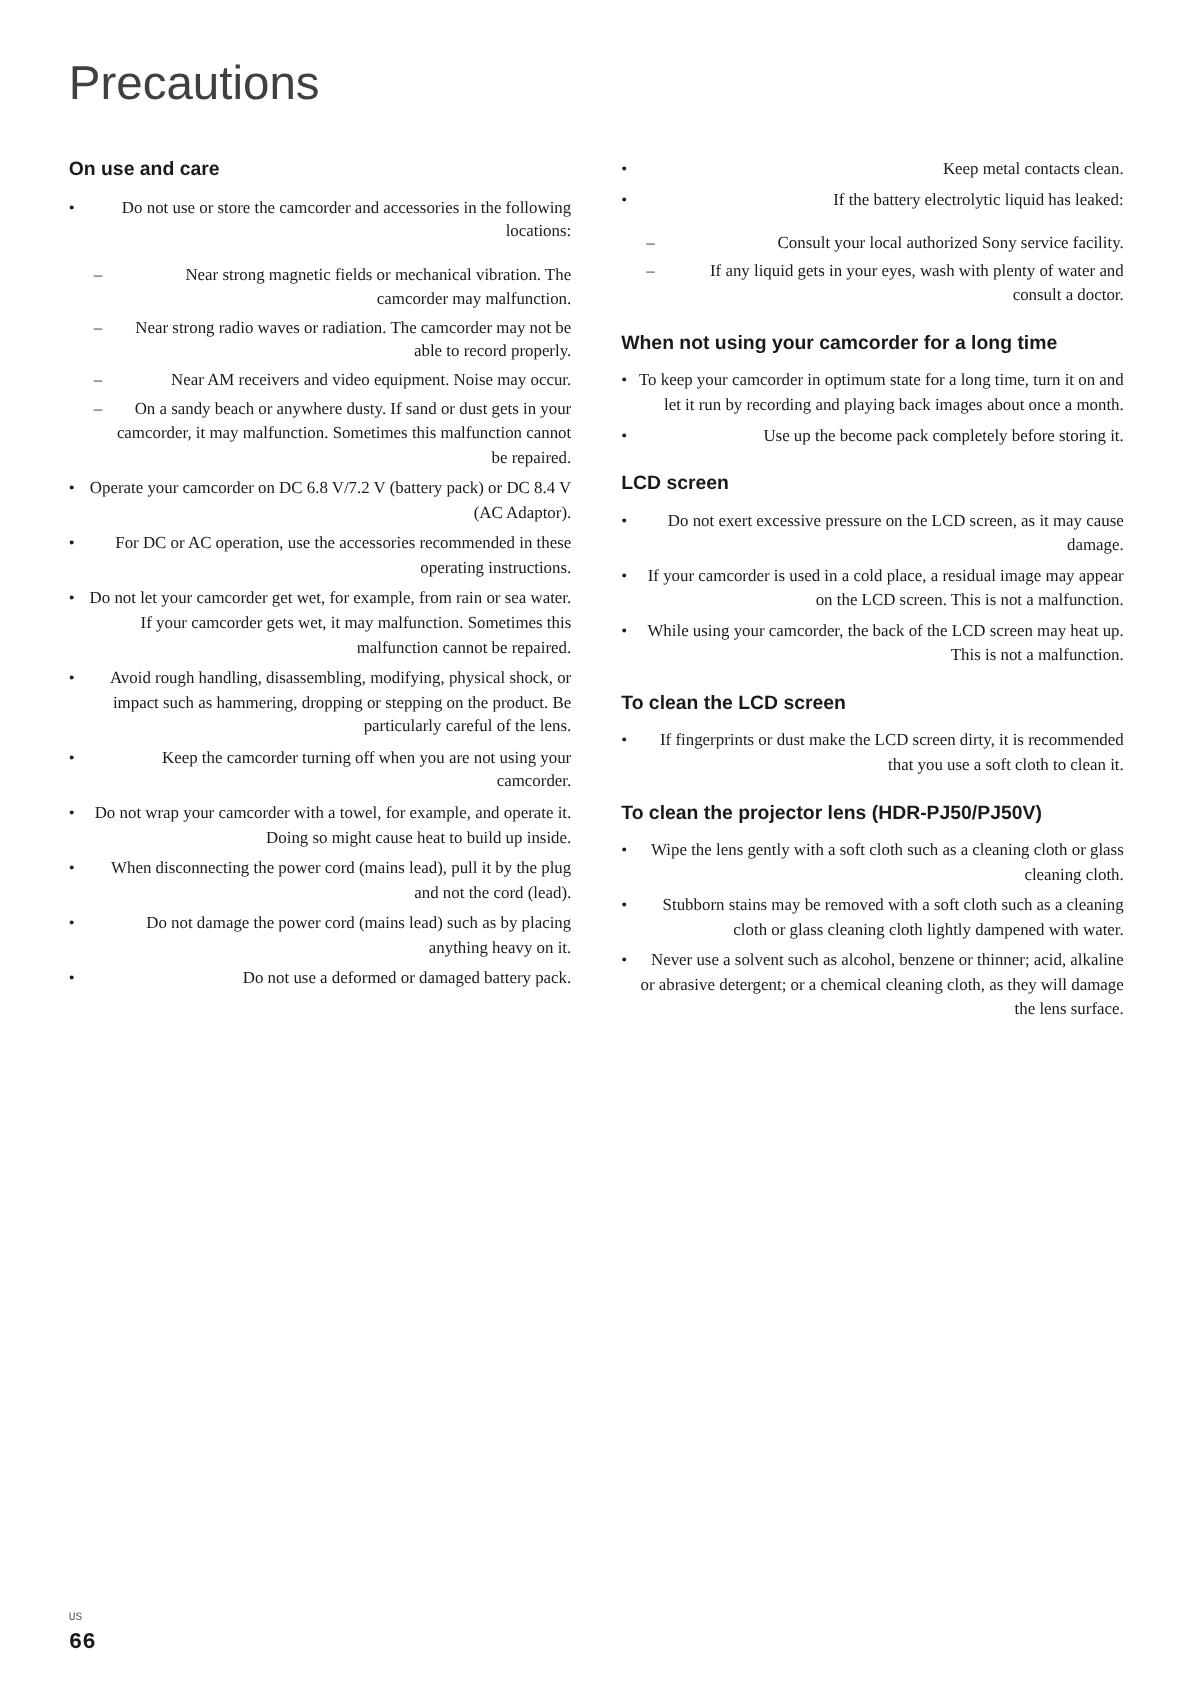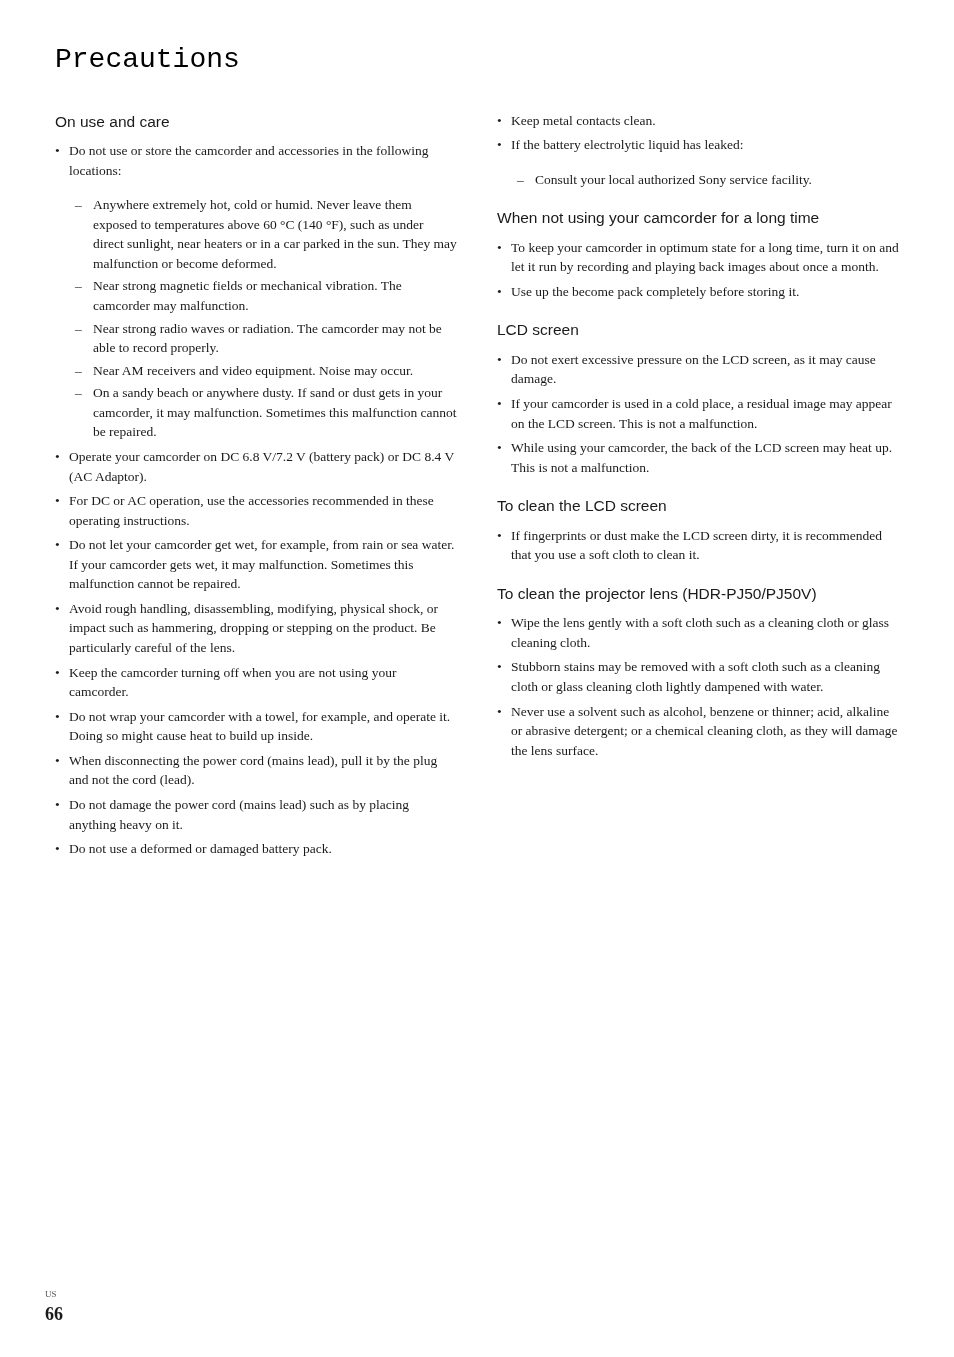--- a/index.html
+++ b/index.html
@@ -14,24 +14,24 @@
       font-size: 13.5px;
       line-height: 1.45;
       color: #1a1a1a;
       width: 954px;
       min-height: 1357px;
       padding: 40px 55px 60px 55px;
       position: relative;
     }
 
     h1.page-title {
-      font-size: 28px;
+      font-size: 38px;
       font-weight: 400;
-      font-family: Liberation Mono, monospace;
-      color: #000000;
+      font-family: Liberation Sans, sans-serif;
+      color: #404040;
       margin-bottom: 30px;
       border-bottom: none;
     }
 
     .two-col {
       display: flex;
       gap: 40px;
     }
 
     .col-left {
@@ -39,31 +39,32 @@
       min-width: 0;
     }
 
     .col-right {
       flex: 1 1 0;
       min-width: 0;
     }
 
     h2.section-heading {
       font-size: 15.5px;
-      font-weight: 400;
+      font-weight: 700;
       font-family: Arial, Helvetica, sans-serif;
       color: #1a1a1a;
       margin-bottom: 8px;
       margin-top: 0;
     }
 
     ul {
       list-style: none;
       margin: 0;
       padding: 0;
+      text-align: right;
     }
 
     ul > li {
       padding-left: 14px;
       position: relative;
       margin-bottom: 5px;
     }
 
     ul > li::before {
       content: '•';
@@ -90,22 +91,22 @@
       top: 0;
     }
 
     .section {
       margin-bottom: 18px;
     }
 
     .page-footer {
       position: absolute;
       bottom: 30px;
-      left: 45px;
-      font-family: Liberation Serif, serif;
+      left: 55px;
+      font-family: Liberation Mono, monospace;
       font-size: 11px;
     }
 
     .page-footer .country-code {
       font-size: 9px;
       display: block;
       color: #555;
     }
 
     .page-footer .page-number {
@@ -121,21 +122,20 @@
 
 <div class="two-col">
 
   <div class="col-left">
     <div class="section">
       <h2 class="section-heading">On use and care</h2>
       <ul>
         <li>
           <span>Do not use or store the camcorder and accessories in the following locations:</span>
           <ul class="sub-list">
-            <li>Anywhere extremely hot, cold or humid. Never leave them exposed to temperatures above 60 °C (140 °F), such as under direct sunlight, near heaters or in a car parked in the sun. They may malfunction or become deformed.</li>
             <li>Near strong magnetic fields or mechanical vibration. The camcorder may malfunction.</li>
             <li>Near strong radio waves or radiation. The camcorder may not be able to record properly.</li>
             <li>Near AM receivers and video equipment. Noise may occur.</li>
             <li>On a sandy beach or anywhere dusty. If sand or dust gets in your camcorder, it may malfunction. Sometimes this malfunction cannot be repaired.</li>
           </ul>
         </li>
         <li>Operate your camcorder on DC 6.8 V/7.2 V (battery pack) or DC 8.4 V (AC Adaptor).</li>
         <li>For DC or AC operation, use the accessories recommended in these operating instructions.</li>
         <li>Do not let your camcorder get wet, for example, from rain or sea water. If your camcorder gets wet, it may malfunction. Sometimes this malfunction cannot be repaired.</li>
         <li>Avoid rough handling, disassembling, modifying, physical shock, or impact such as hammering, dropping or stepping on the product. Be particularly careful of the lens.</li>
@@ -150,20 +150,21 @@
 
   <div class="col-right">
 
     <div class="section">
       <ul>
         <li>Keep metal contacts clean.</li>
         <li>
           <span>If the battery electrolytic liquid has leaked:</span>
           <ul class="sub-list">
             <li>Consult your local authorized Sony service facility.</li>
+            <li>If any liquid gets in your eyes, wash with plenty of water and consult a doctor.</li>
           </ul>
         </li>
       </ul>
     </div>
 
     <div class="section">
       <h2 class="section-heading">When not using your camcorder for a long time</h2>
       <ul>
         <li>To keep your camcorder in optimum state for a long time, turn it on and let it run by recording and playing back images about once a month.</li>
         <li>Use up the become pack completely before storing it.</li>

